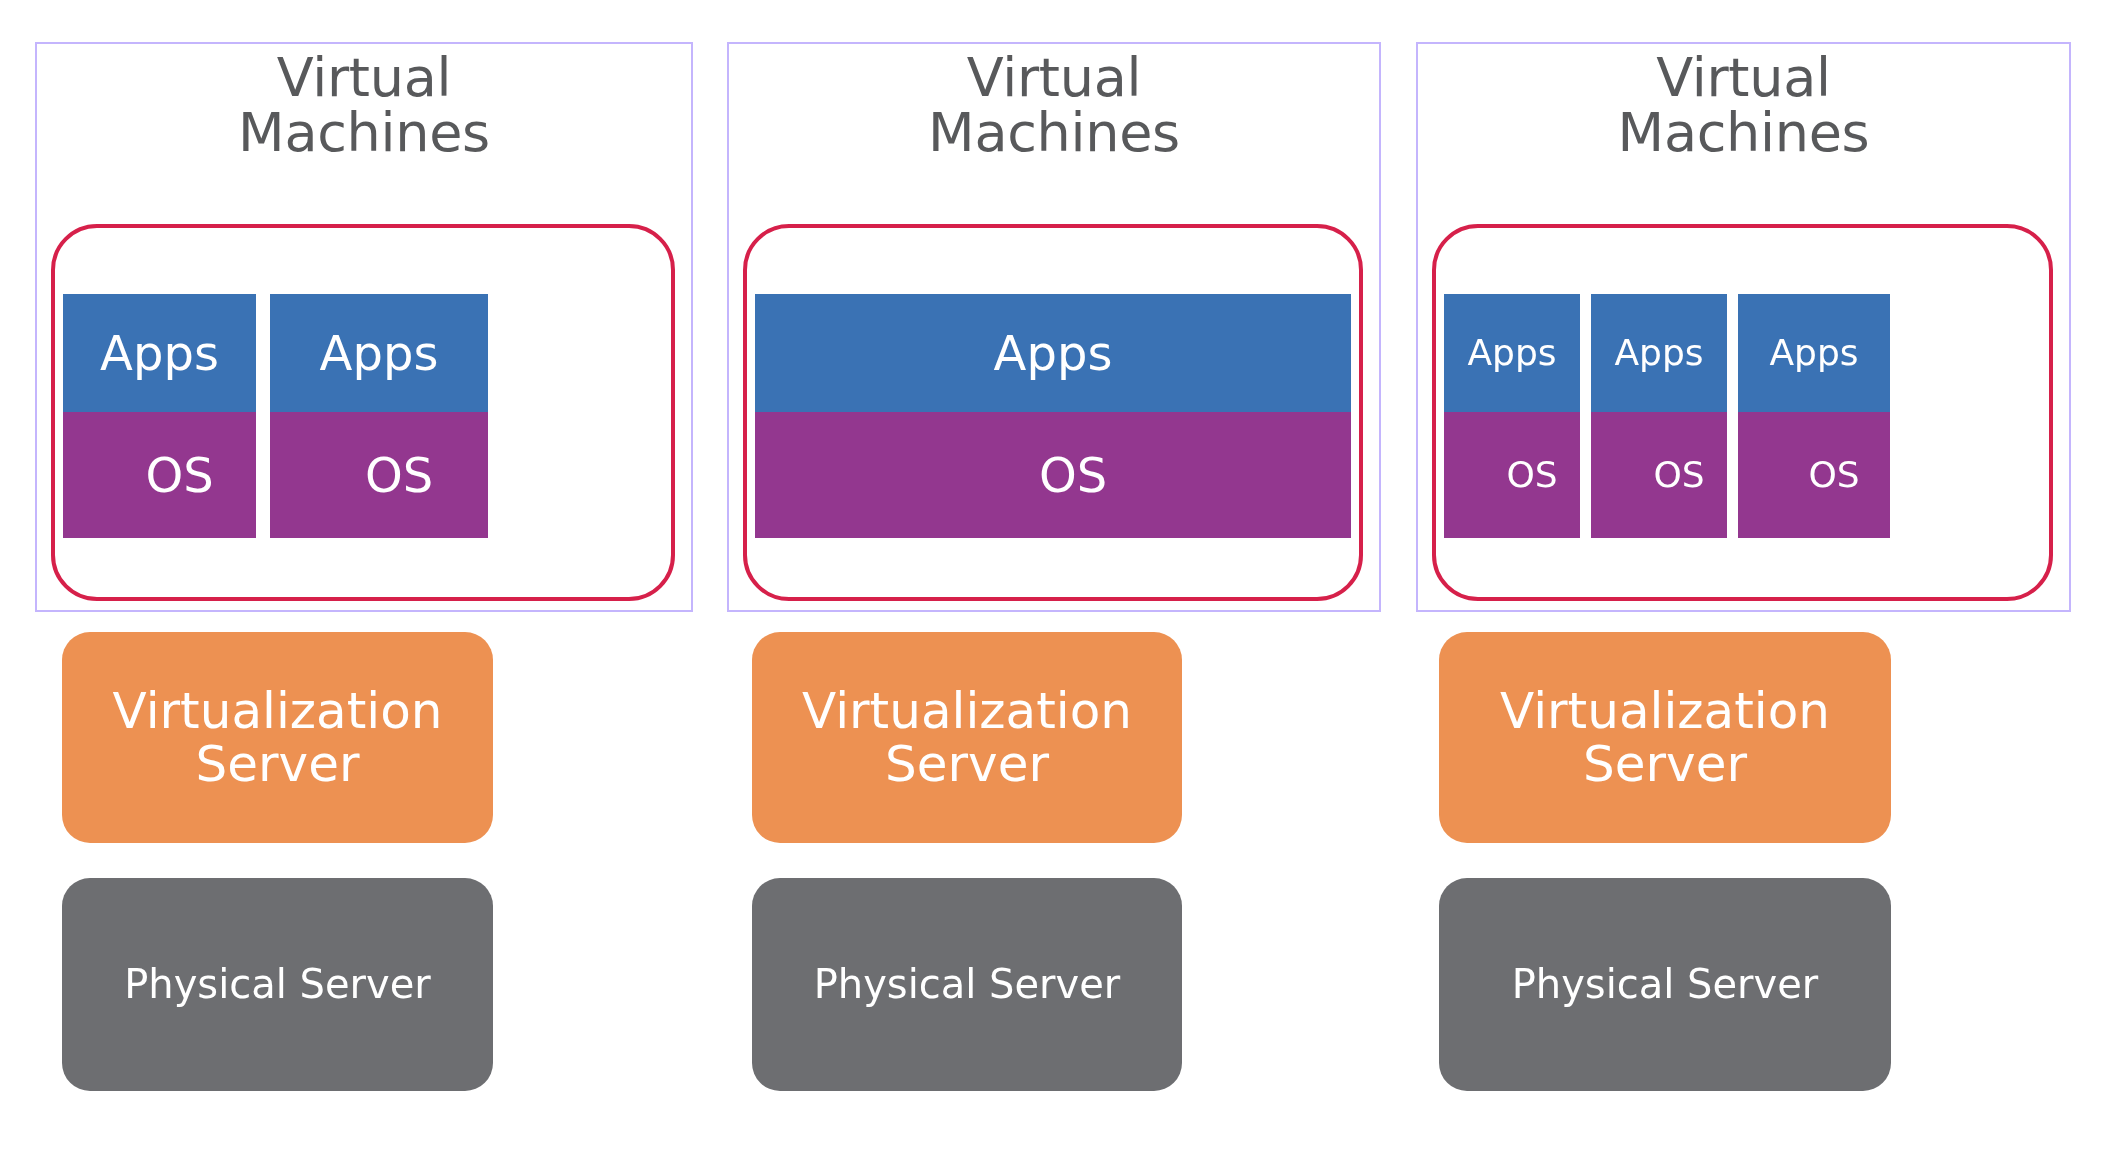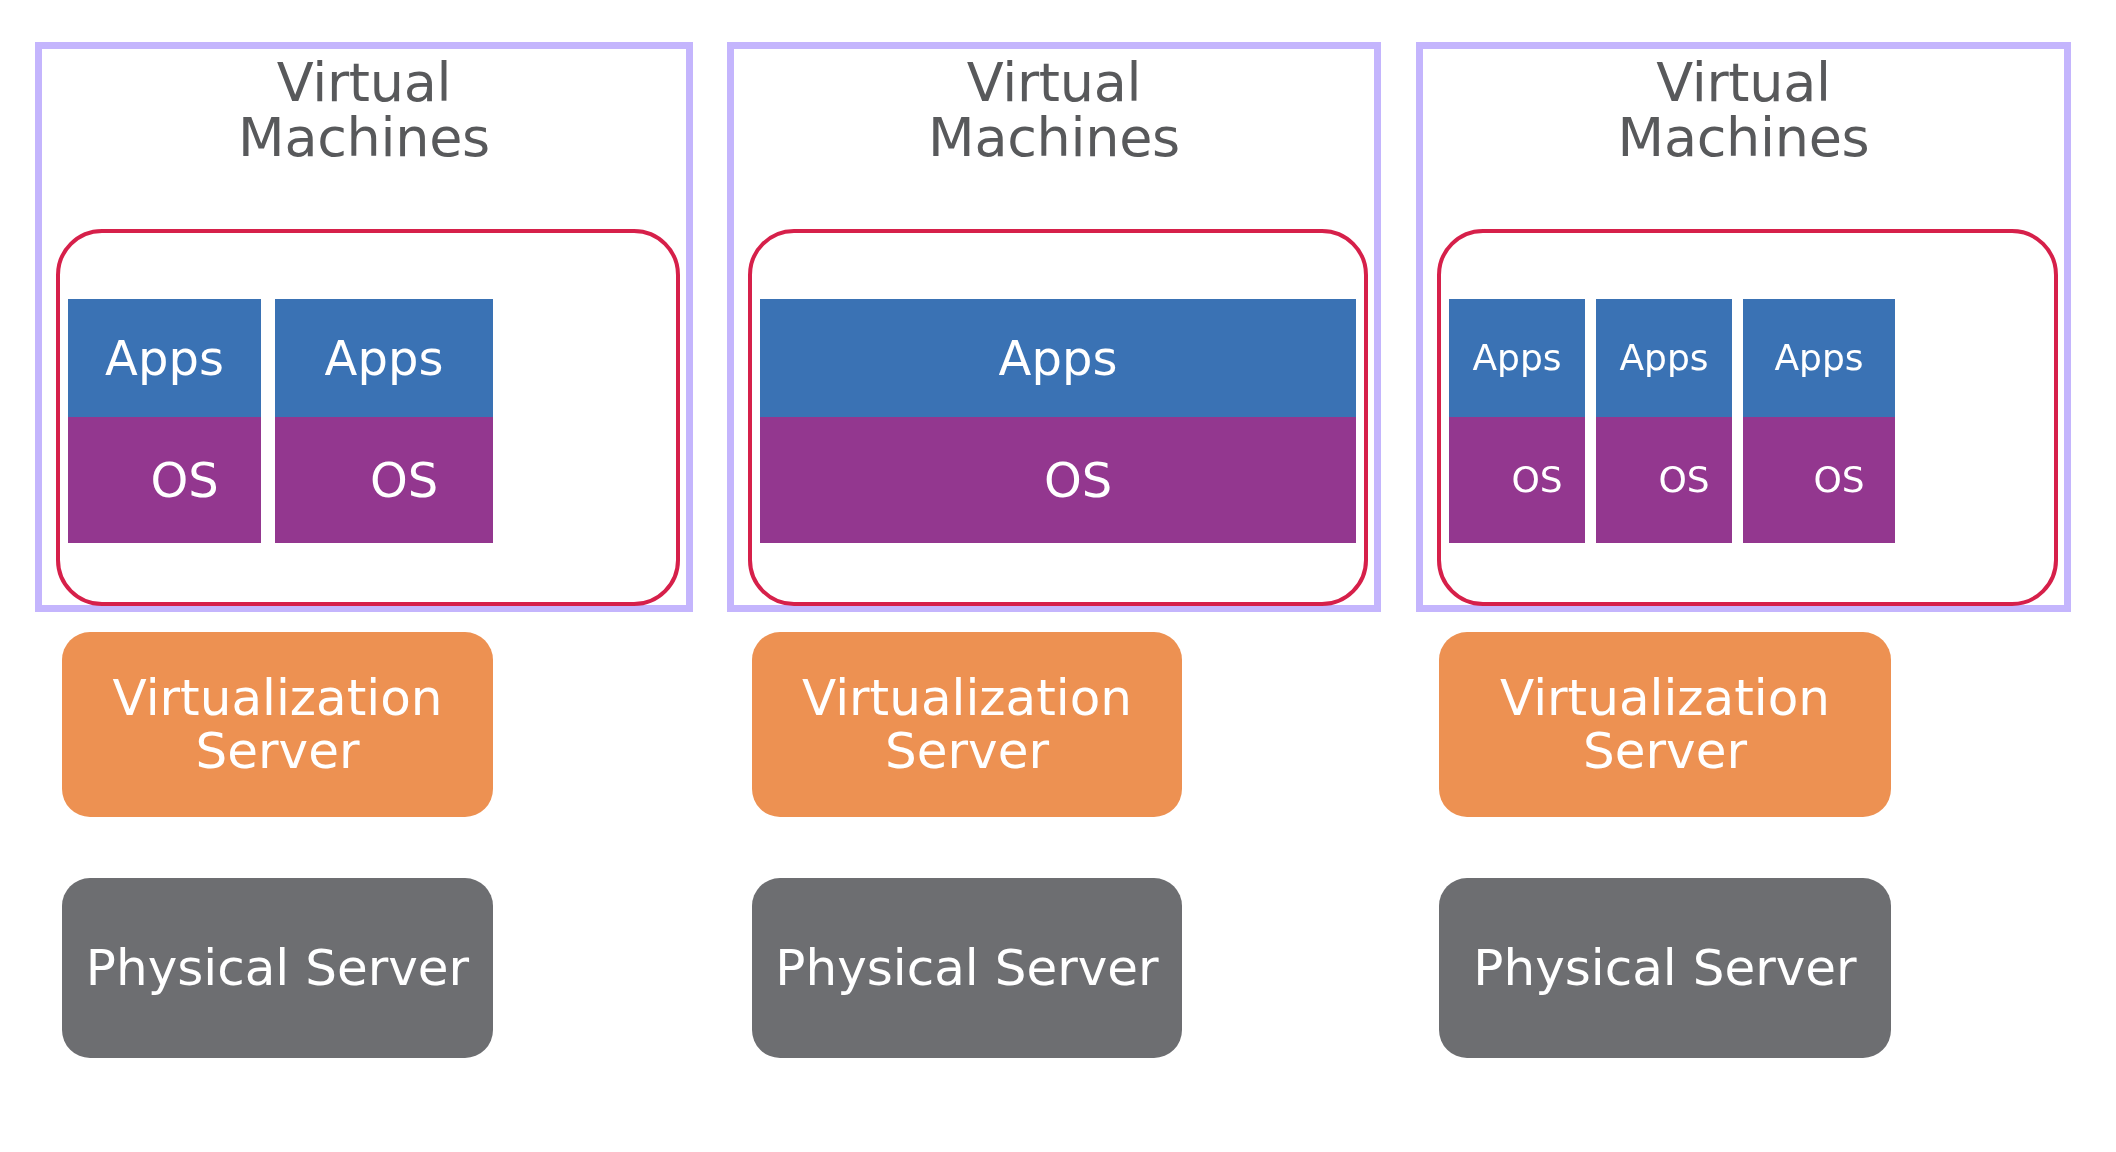--- a/index.html
+++ b/index.html
@@ -28,21 +28,21 @@
     height: 1152px;
   }
 
   
   .vm-panel {
     position: absolute;
     left: 0;
     top: 42px;
     height: 570px;
     box-sizing: border-box;
-    border: 7px solid #c4b5fd;
+    border: 2px solid #c4b5fd;
     background: #ffffff;
   }
 
   .vm-title {
     position: absolute;
     left: 0;
     right: 0;
     top: 6px;
     text-align: center;
     color: #58595b;
@@ -108,29 +108,29 @@
     justify-content: center;
     text-align: center;
     font-family: "DejaVu Sans", sans-serif;
     line-height: 1.06;
     white-space: pre-line;
   }
 
   .bar-virt {
     background: #ed9152;
     top: 632px;
-    height: 185px;
+    height: 211px;
     font-size: 50px;
   }
 
   .bar-phys {
     background: #6d6e71;
     top: 878px;
-    height: 180px;
-    font-size: 50px;
+    height: 213px;
+    font-size: 40px;
   }
 </style>
 </head>
 <body>
 
 <div id="stage">
 
   <div class="column" style="left:35px; width:658px;">
 
     <div class="vm-panel" style="width:658px;">

